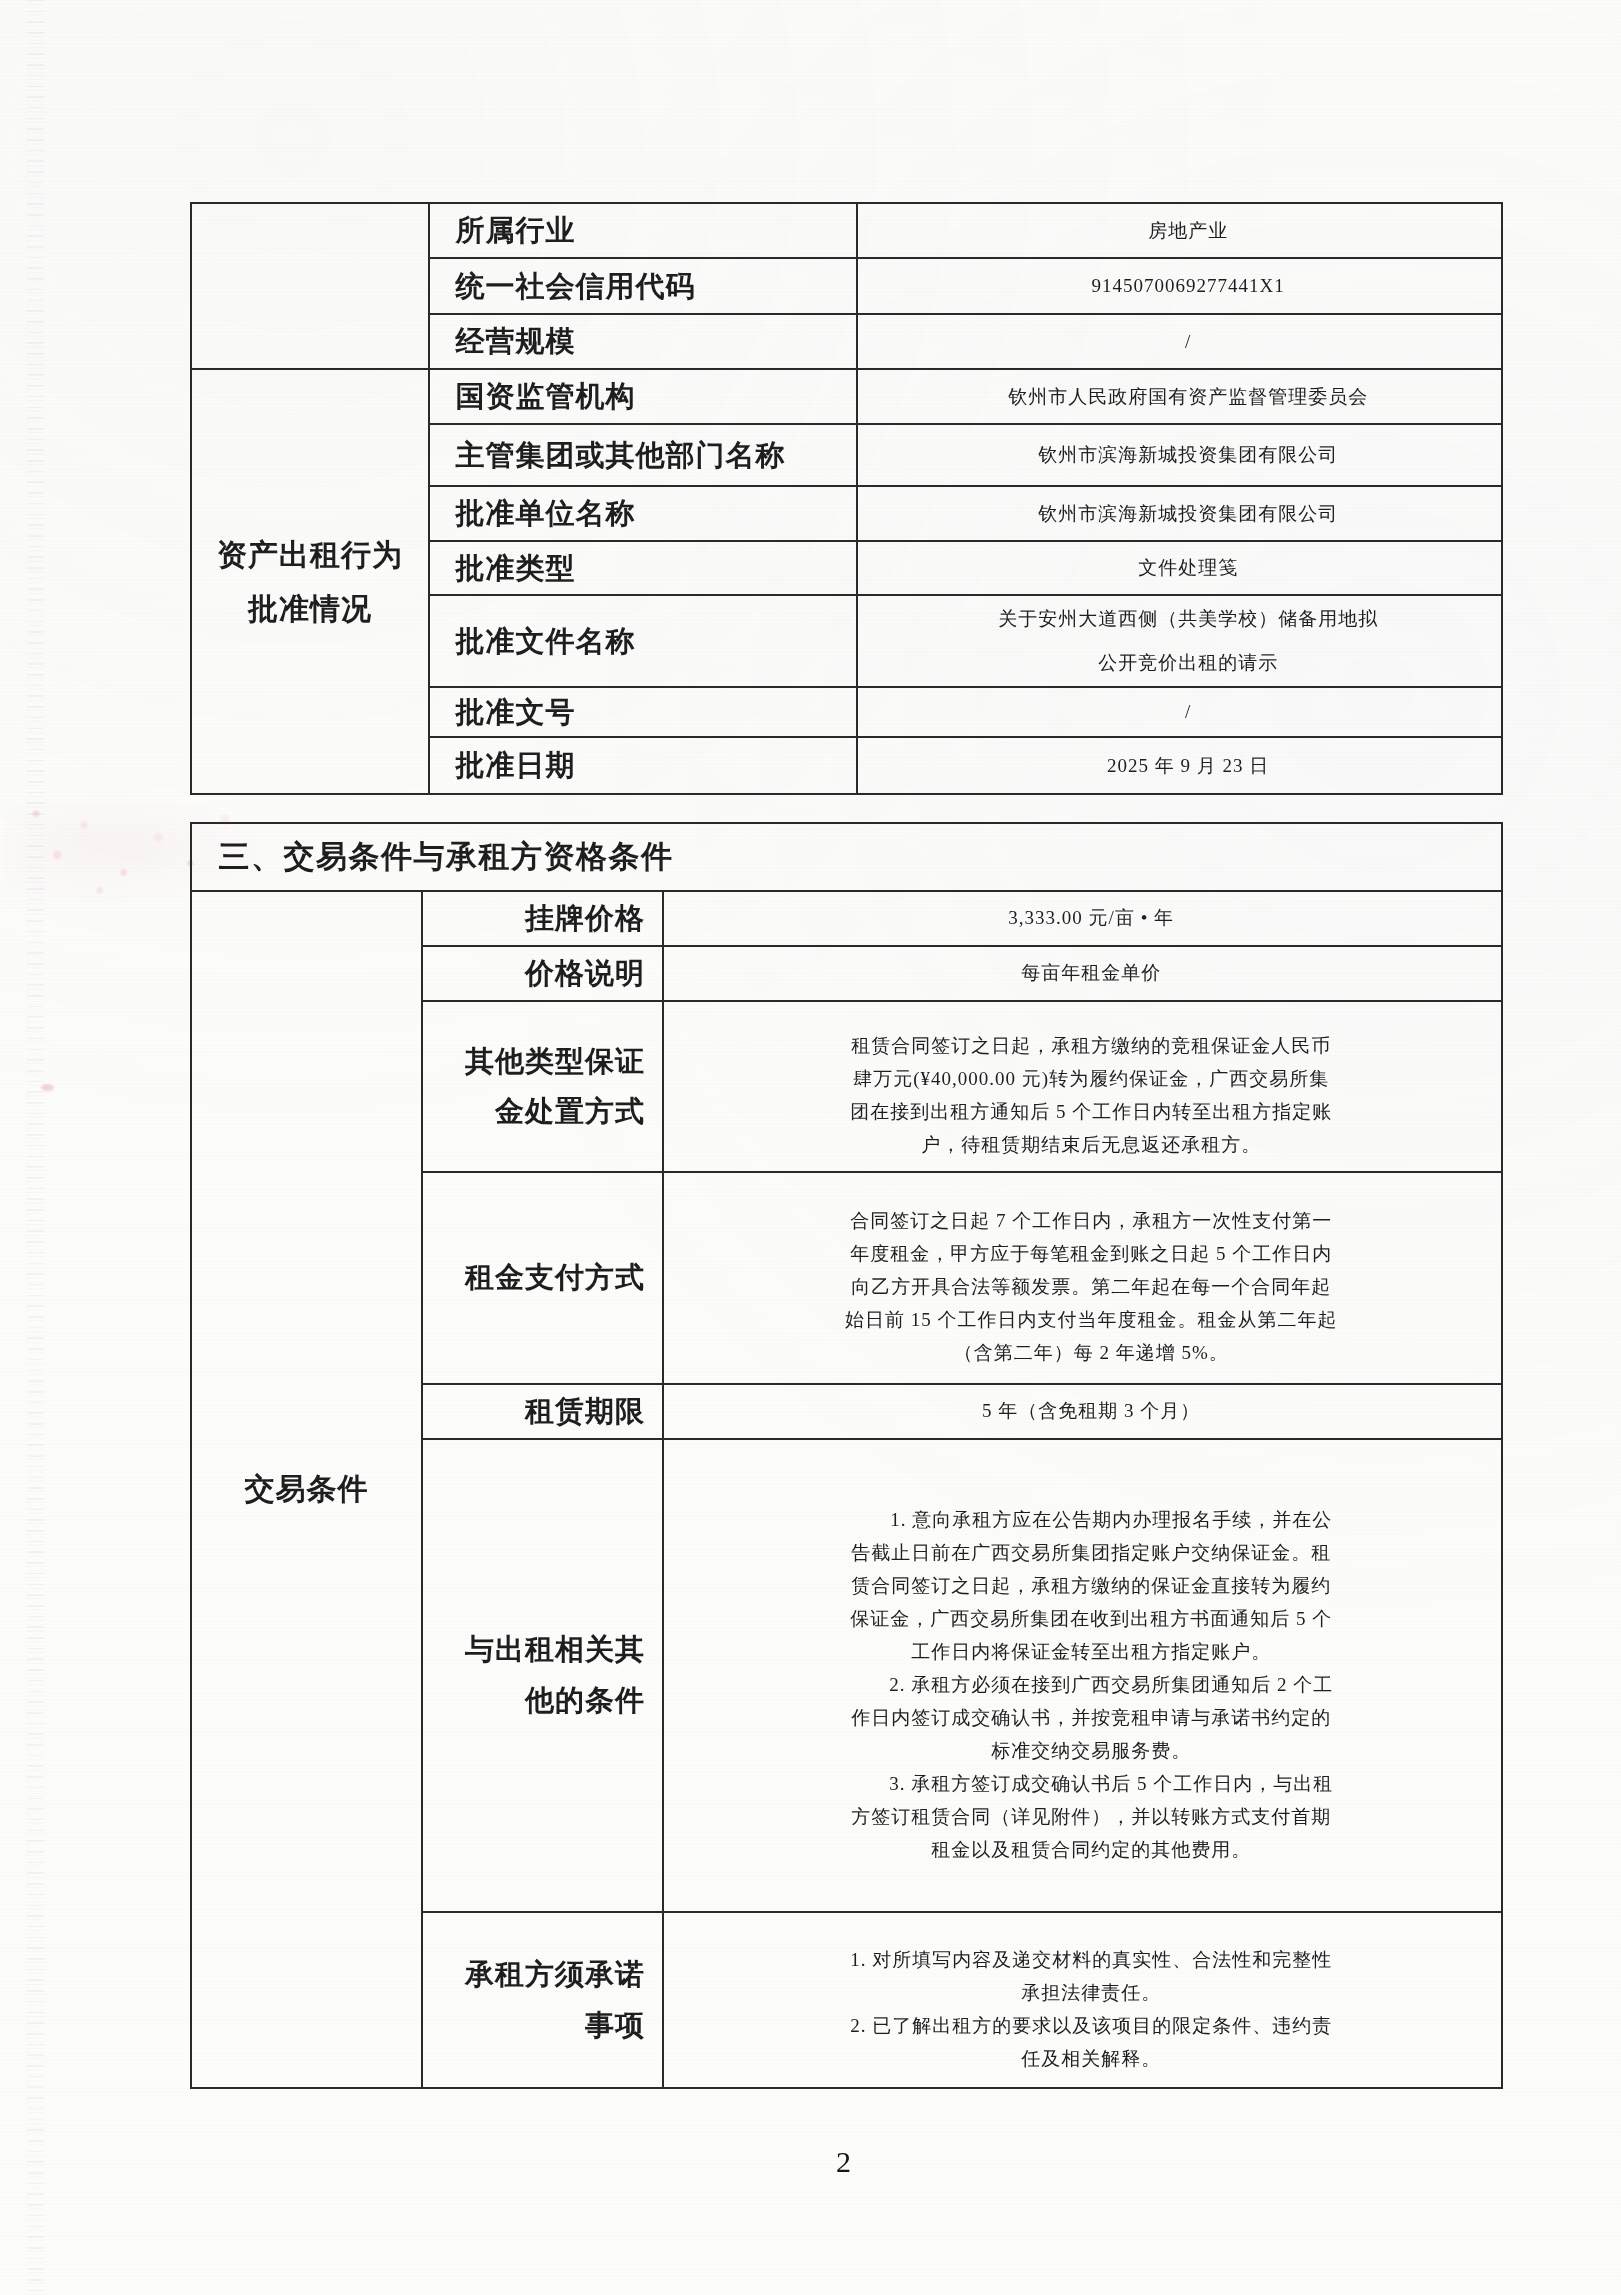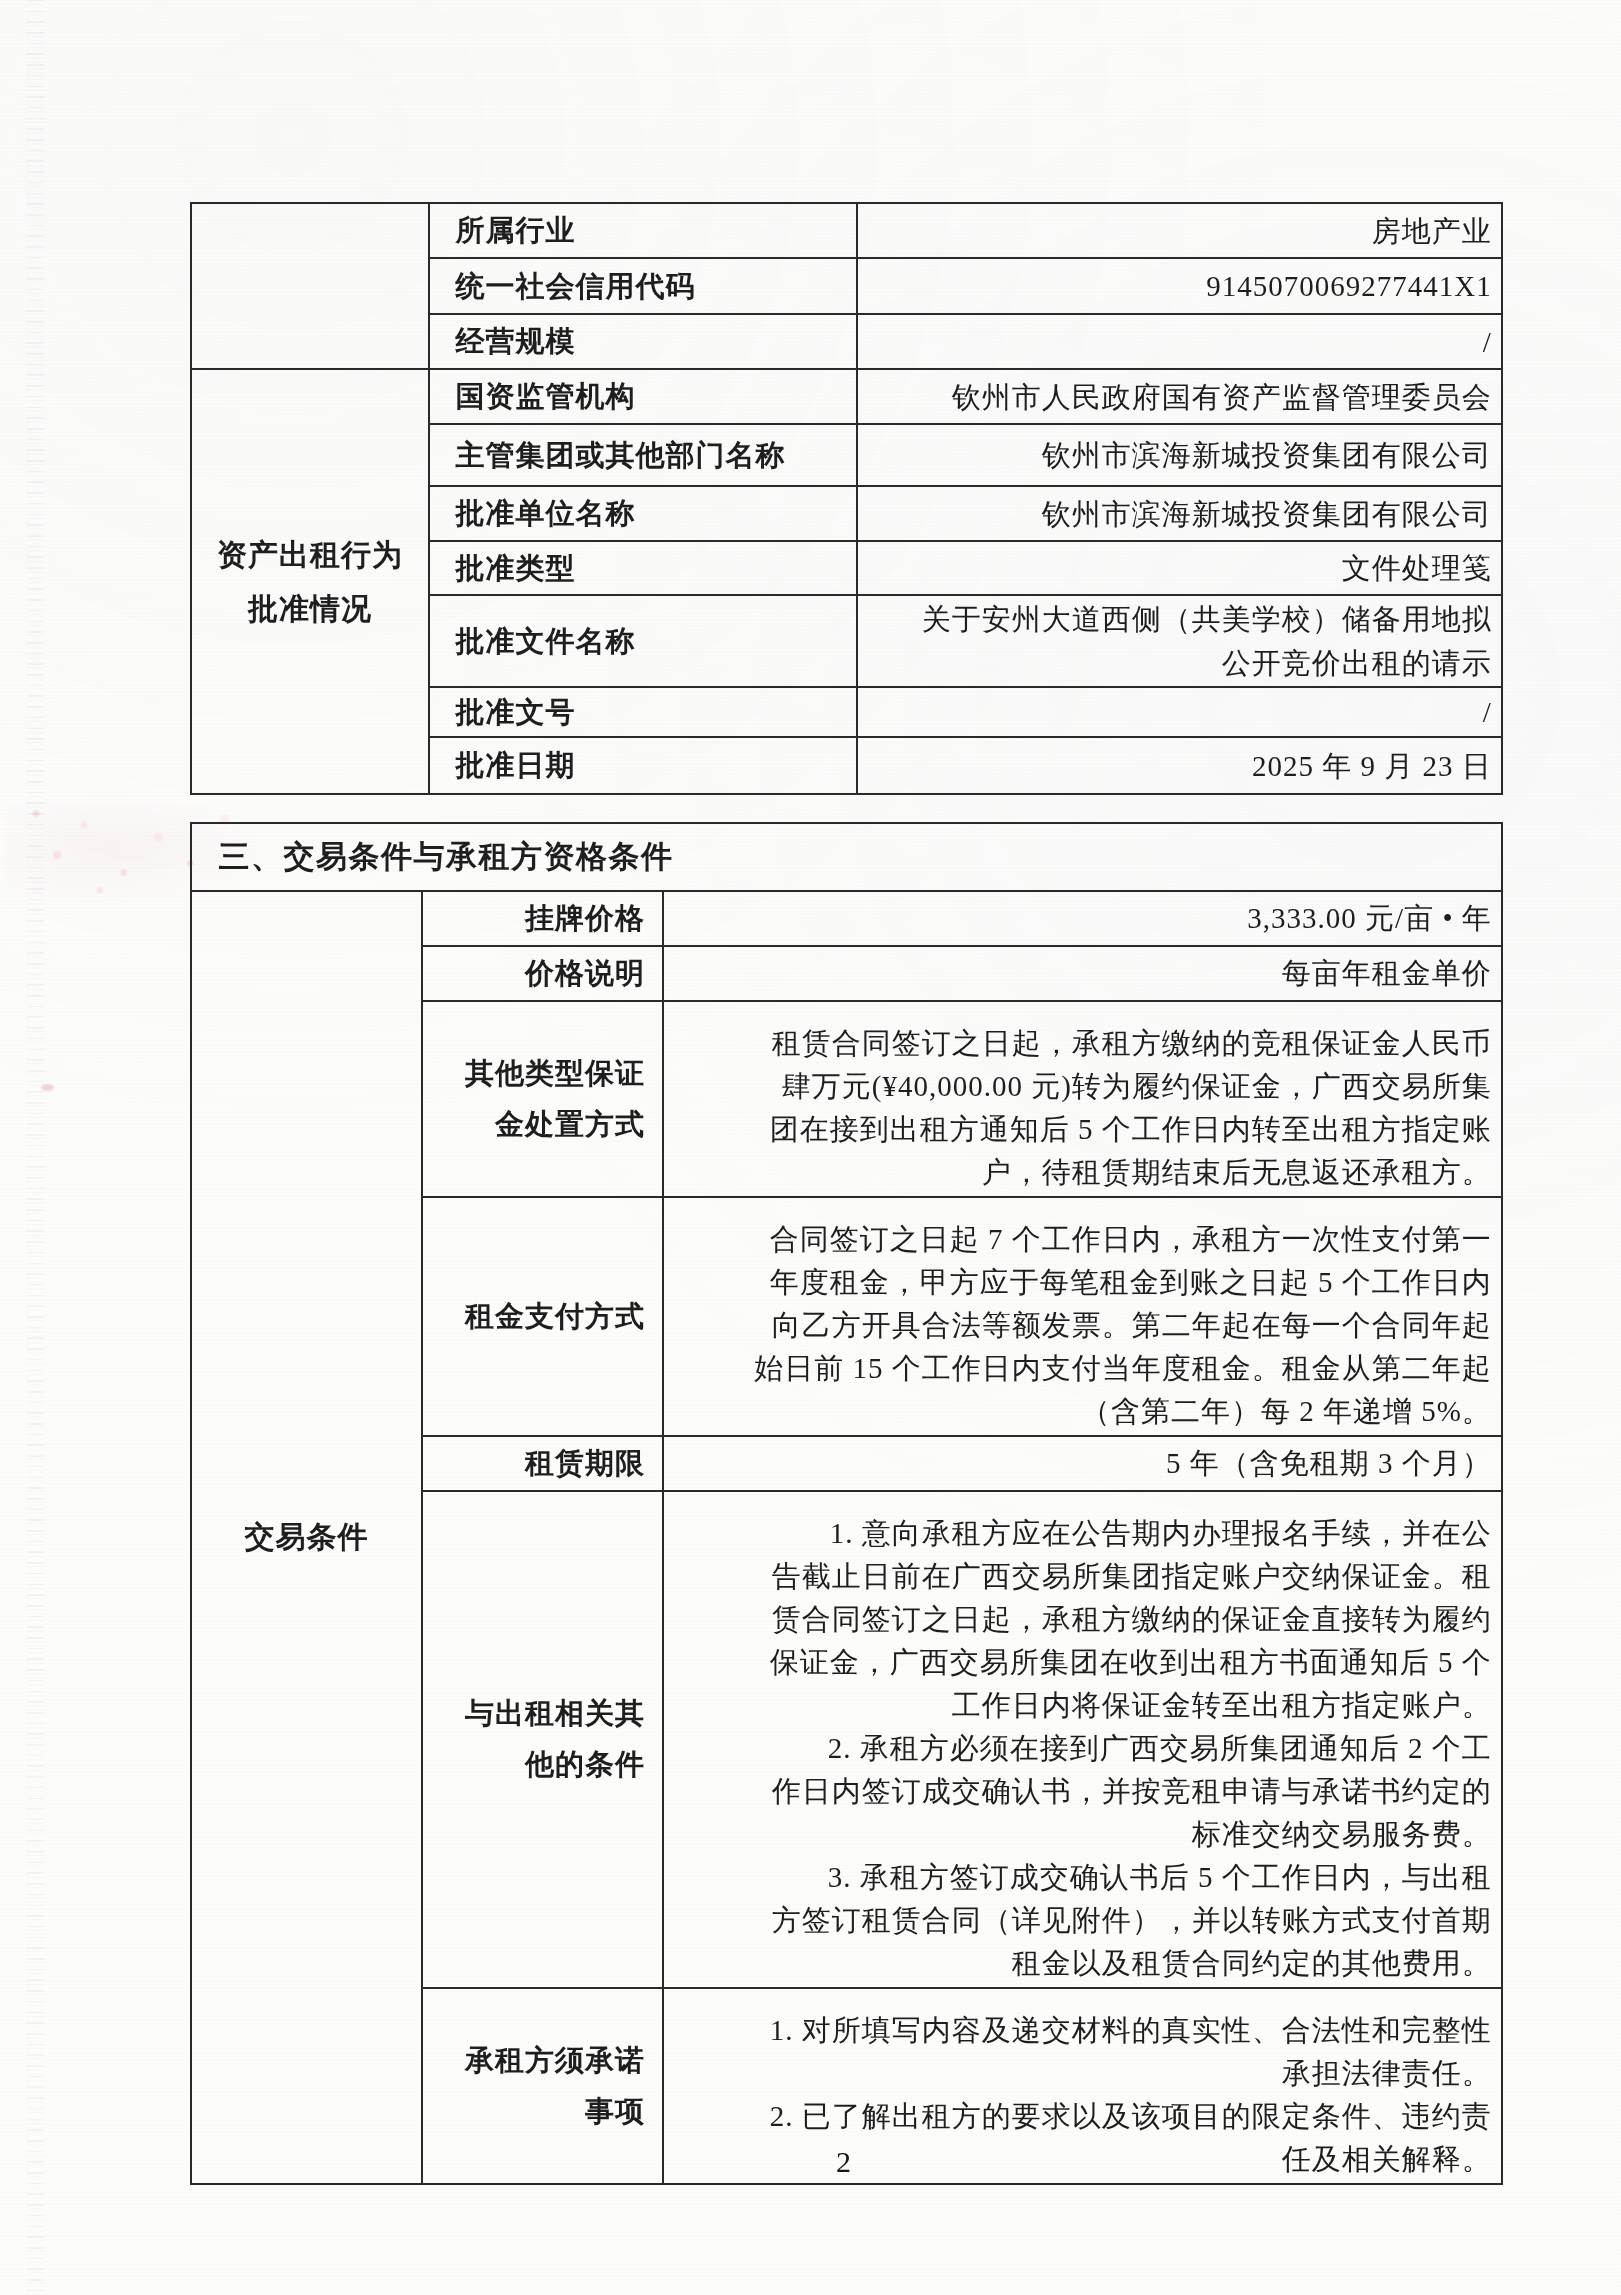--- a/index.html
+++ b/index.html
@@ -45,34 +45,34 @@
   td{border:2px solid #2a2a2a;vertical-align:middle;overflow:hidden;}
   #table1{left:190px;top:202px;width:1311px;}
   #table2{left:190px;top:822px;width:1311px;}
   #table1 td, #table2 td{box-sizing:border-box;}
 
   .lbl{
     font-size:29px;font-weight:600;letter-spacing:1px;
     padding-left:25.6px;text-align:left;white-space:pre-line;line-height:1.45;margin-left:9px;
   }
   .val{
-    font-size:29px;letter-spacing:1px;
-    padding-left:26.6px;padding-right:9.2px;text-align:right;white-space:pre-line;line-height:44px;
+    font-size:19px;letter-spacing:1px;
+    padding-left:26.6px;padding-right:9.2px;text-align:center;white-space:pre-line;line-height:44px;
   }
   .section-cell{
     font-size:30px;font-weight:700;letter-spacing:1px;
     text-align:center;white-space:pre-line;line-height:1.8;padding:0 17px;
   }
   #table2 .lbl{
     text-align:right;padding-left:4.1px;padding-right:17px;white-space:pre-line;line-height:1.75;
   }
   .t2-title{
     font-size:31px;font-weight:700;letter-spacing:1.5px;padding-left:26.6px;text-align:left;
   }
-  .multiline{line-height:43px;padding-top:20px;padding-bottom:2px;}
+  .multiline{line-height:33px;padding-top:20px;padding-bottom:2px;}
   .page-num{
     position:absolute;left:818px;top:2145px;width:51px;text-align:center;
     font-size:30px;color:#151515;
   }
 </style>
 </head>
 <body>
 
 <div class="edge-noise"></div>
 <div class="pink-smudge"></div>

